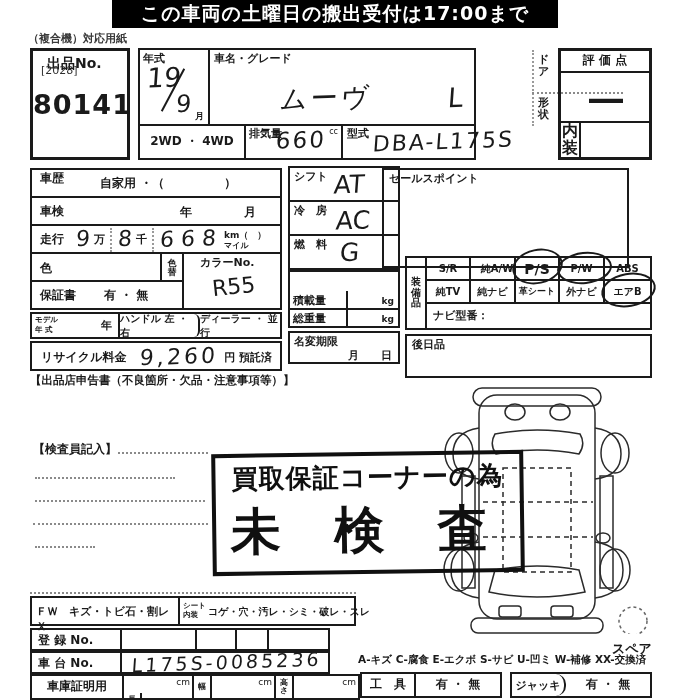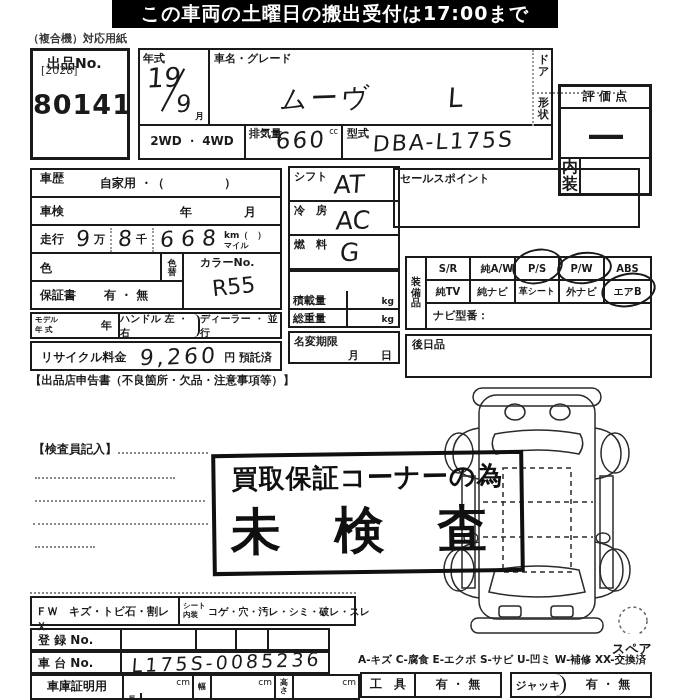--- a/index.html
+++ b/index.html
@@ -34,21 +34,21 @@
     <span style="font-size:19px;font-weight:700;letter-spacing:1px;">この車両の土曜日の搬出受付は17:00まで</span>
   </div>
   <div class="abs" style="left:28px;top:31px;font-size:11px;color:#3a3a3a;font-weight:700;">（複合機）対応用紙</div>
 
   <div class="bx bx3" style="left:30px;top:48px;width:100px;height:112px;">
     <div class="abs" style="left:14px;top:4px;font-size:14px;font-weight:700;">出品No.</div>
     <div class="abs" style="left:8px;top:13px;font-size:11px;color:#2e2e2e;">[2028]</div>
     <div class="abs" style="left:0;top:38px;width:100%;text-align:center;font-size:27px;font-weight:600;letter-spacing:1px;">80141</div>
   </div>
 
-  <div class="bx" style="left:138px;top:48px;width:415px;height:112px;">
+  <div class="bx" style="left:138px;top:48px;width:338px;height:112px;">
 
     <div class="abs row-b" style="left:0;top:0;width:100%;height:76px;">
       <div class="abs cell-r" style="left:0;top:0;width:70px;height:76px;">
         <span class="abs lbl" style="left:3px;top:3px;">年式</span>
         <span class="abs hw" style="left:7px;top:12px;font-size:27px;">19</span>
         <div class="abs" style="left:32px;top:16px;width:2px;height:48px;background:#1a1a1a;transform:rotate(28deg);"></div>
         <span class="abs hw" style="left:36px;top:40px;font-size:24px;">9</span>
         <span class="abs sm" style="left:55px;top:60px;">月</span>
       </div>
       <div class="abs" style="left:70px;top:0;width:345px;height:76px;">
@@ -71,21 +71,21 @@
         <span class="abs hw" style="left:30px;top:1px;font-size:23px;letter-spacing:2px;">660</span>
         <span class="abs" style="right:3px;top:1px;font-size:8px;">cc</span>
       </div>
       <div class="abs" style="left:203px;top:0;width:212px;height:32px;">
         <span class="abs lbl" style="left:4px;top:2px;">型式</span>
         <span class="abs hw" style="left:30px;top:3px;font-size:22px;letter-spacing:2px;">DBA-L175S</span>
       </div>
     </div>
   </div>
 
-  <div class="bx bx3" style="left:558px;top:48px;width:94px;height:112px;margin-top:36px;">
+  <div class="bx bx3" style="left:558px;top:48px;width:94px;height:112px;">
     <div class="abs row-b flexc" style="left:0;top:0;width:100%;height:22px;">
       <span class="lbl12">評 価 点</span>
     </div>
     <div class="abs flexc" style="left:0;top:26px;width:100%;height:42px;">
       <span style="font-size:34px;font-weight:800;letter-spacing:-2px;">―</span>
     </div>
     <div class="abs" style="left:0;bottom:0;width:100%;height:36px;border-top:2px solid #1a1a1a;box-sizing:border-box;">
       <div class="abs cell-r flexc" style="left:0;top:0;width:20px;height:100%;">
         <span class="stack2" style="font-size:16px;">内装</span>
       </div>
@@ -158,37 +158,37 @@
       <span class="abs sm" style="right:4px;top:4px;">kg</span>
     </div>
   </div>
 
   <div class="bx" style="left:288px;top:331px;width:112px;height:33px;">
     <span class="abs lbl" style="left:4px;top:3px;">名変期限</span>
     <span class="abs lbl" style="left:58px;top:17px;">月</span>
     <span class="abs lbl" style="right:6px;top:17px;">日</span>
   </div>
 
-  <div class="bx" style="left:393px;top:168px;width:247px;height:60px;">
+  <div class="bx" style="left:382px;top:168px;width:247px;height:100px;">
     <span class="abs lbl" style="left:5px;top:3px;">セールスポイント</span>
   </div>
 
   <div class="bx" style="left:405px;top:256px;width:247px;height:74px;">
     <div class="abs cell-r flexc" style="left:0;top:0;width:20px;height:70px;">
       <span class="stack2" style="font-size:10px;">装備品</span>
     </div>
     <div class="abs row-b" style="left:20px;top:0;width:223px;height:23px;display:flex;">
       <div class="cell-r flexc" style="width:44px;">
           <span class="sm" style="font-size:10px;">S/R</span>
         </div>
       <div class="cell-r flexc" style="width:45px;padding-left:9px;">
           <span class="sm" style="font-size:10px;">純A/W</span>
         </div>
       <div class="cell-r flexc" style="width:44px;">
-          <span class="sm" style="font-size:10px;">P/S</span>
+          <span class="sm" style="font-size:14px;">P/S</span>
         </div>
       <div class="cell-r flexc" style="width:45px;">
           <span class="sm" style="font-size:10px;">P/W</span>
         </div>
       <div class="flexc" style="flex:1;">
           <span class="sm" style="font-size:10px;">ABS</span>
         </div>
     </div>
     <div class="abs" style="left:20px;top:46px;width:223px;height:24px;">
       <span class="abs lbl" style="left:6px;top:6px;">ナビ型番：</span>

